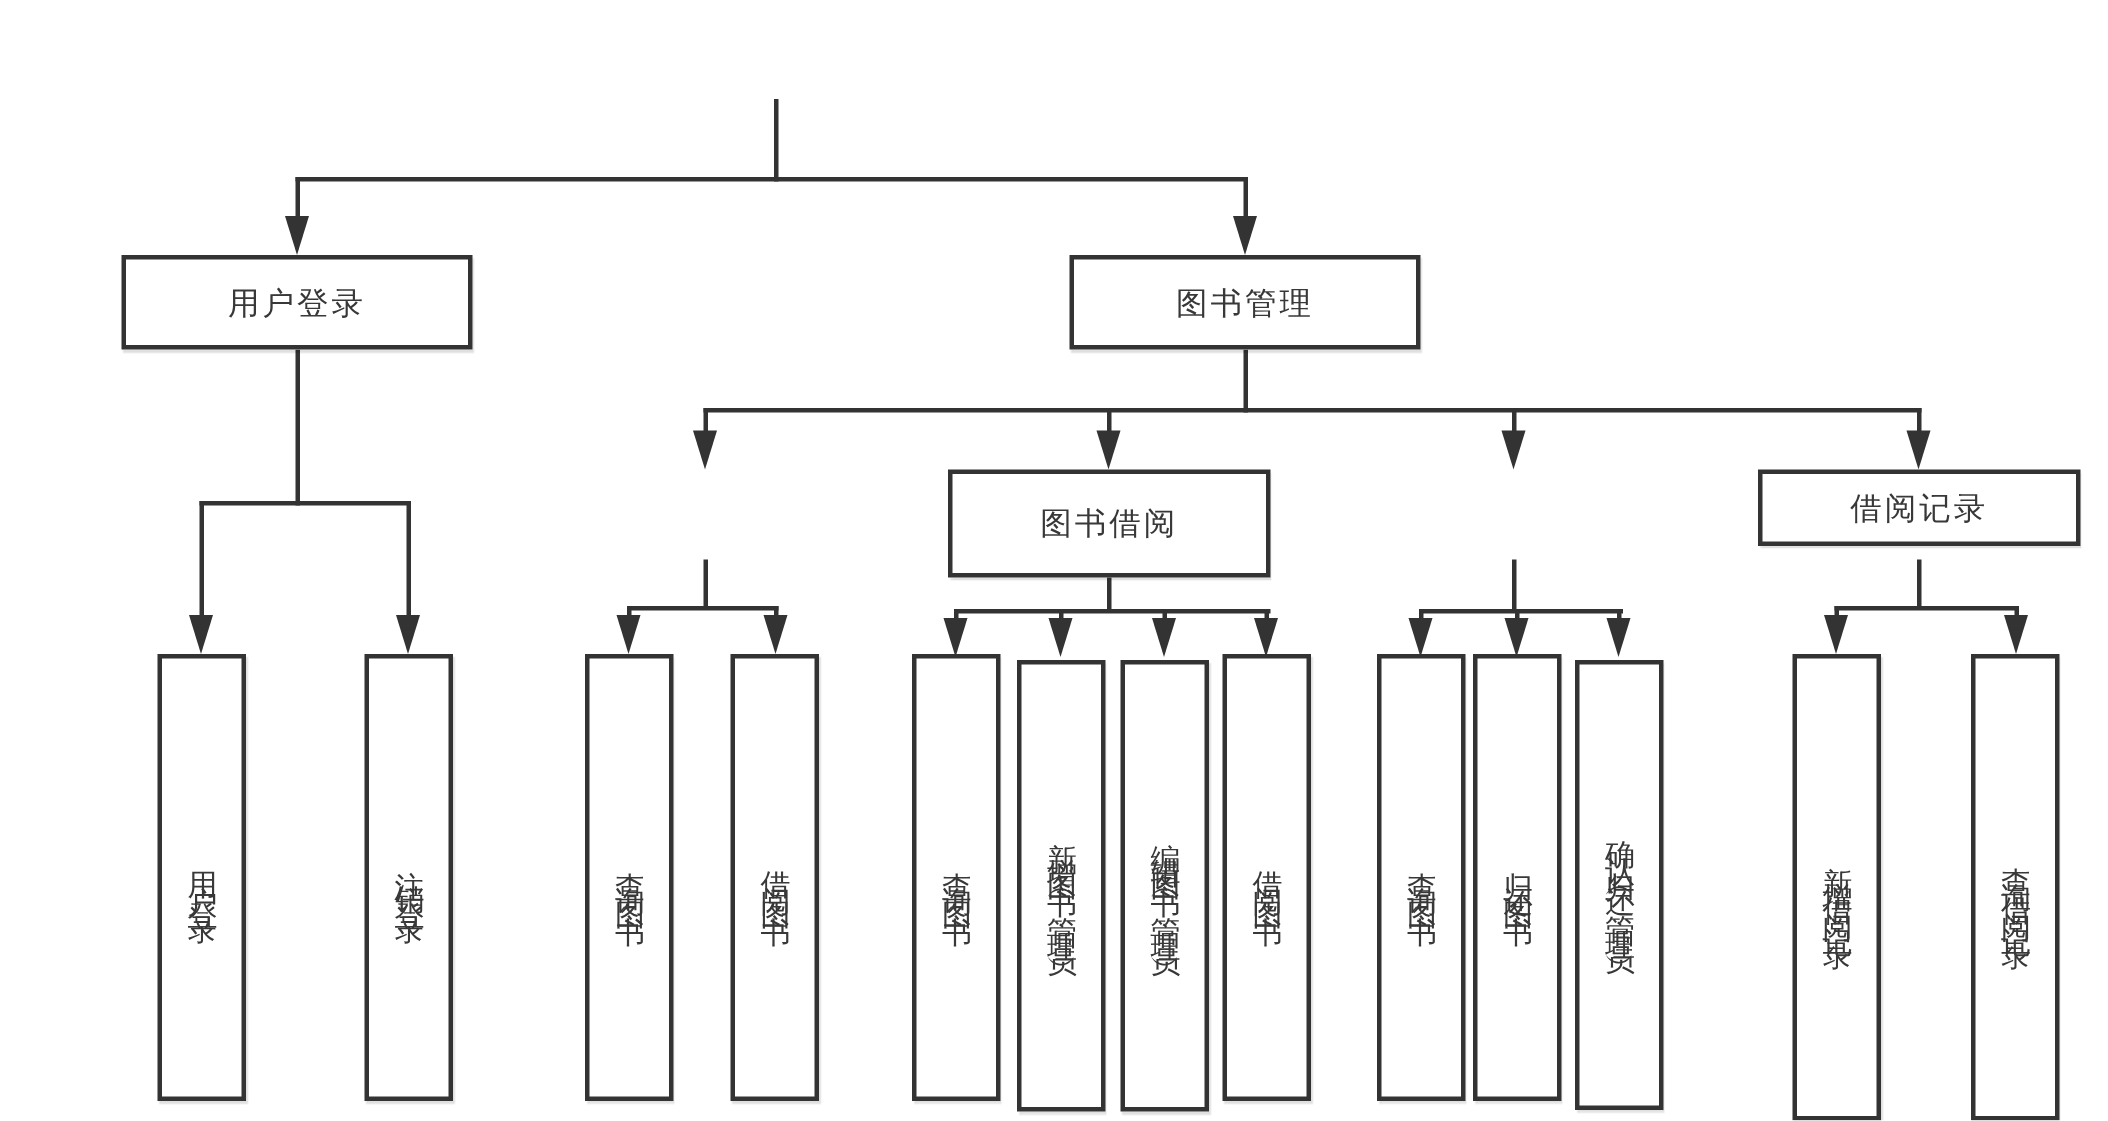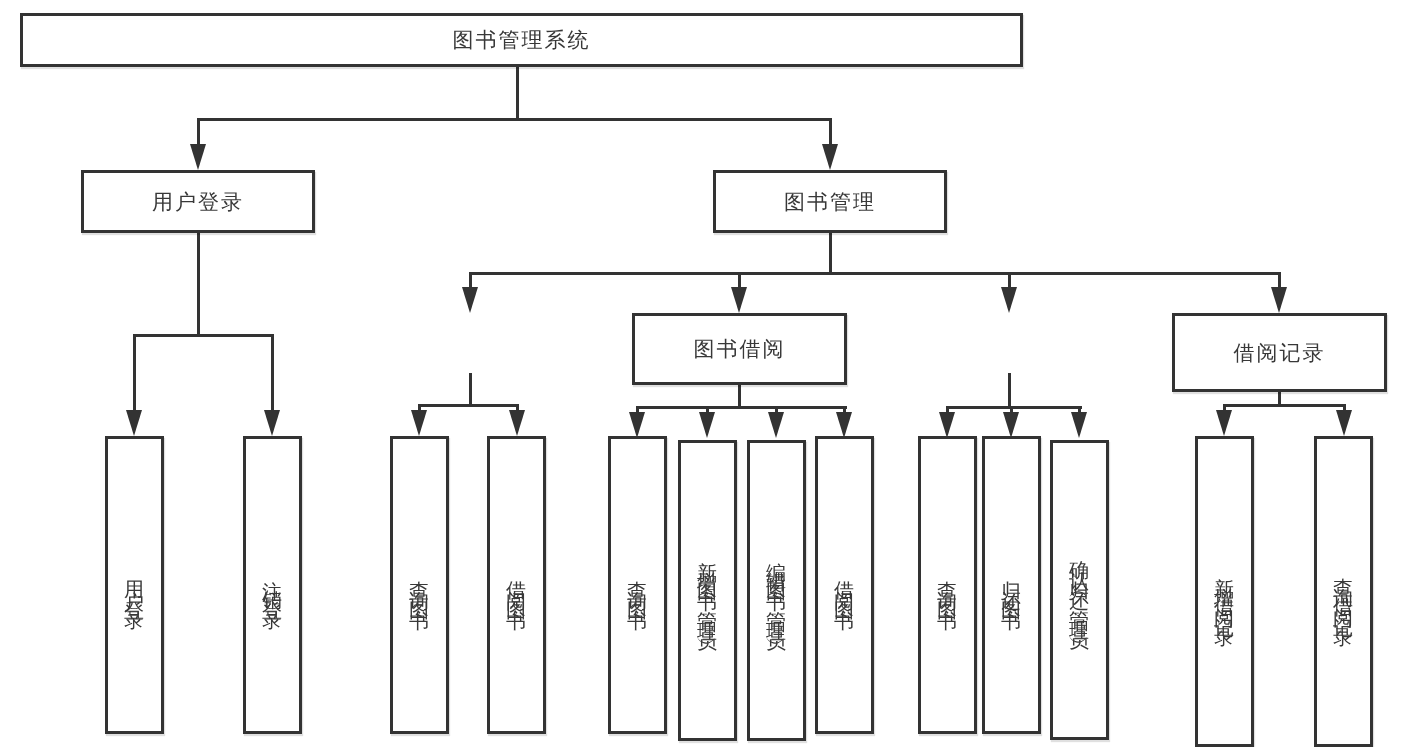--- a/index.html
+++ b/index.html
@@ -124,35 +124,32 @@
   <div class="arrow" style="left:1003px; top:412px;"></div>
   <div class="arrow" style="left:1071px; top:412px;"></div>
 
   <div class="vl" style="left:1278px; top:373px; height:33px;"></div>
   <div class="hl" style="left:1223px; top:404px; width:123px;"></div>
   <div class="vl" style="left:1223px; top:404px; height:9px;"></div>
   <div class="vl" style="left:1343px; top:404px; height:9px;"></div>
   <div class="arrow" style="left:1216px; top:410px;"></div>
   <div class="arrow" style="left:1336px; top:410px;"></div>
 
-  <div class="hbox" style="left:20px; top:13px; width:1003px; height:54px;">
-    <span>图书管理系统</span>
-  </div>
 
   <div class="hbox" style="left:81px; top:170px; width:234px; height:63px;">
     <span>用户登录</span>
   </div>
   <div class="hbox" style="left:713px; top:170px; width:234px; height:63px;text-align:right;">
     <span>图书管理</span>
   </div>
 
   <div class="hbox" style="left:632px; top:313px; width:215px; height:72px;">
     <span>图书借阅</span>
   </div>
-  <div class="hbox" style="left:1172px; top:313px; width:215px; height:79px;">
+  <div class="hbox" style="left:1172px; top:313px; width:215px; height:51px;">
     <span>借阅记录</span>
   </div>
 
   <div class="leaf" style="left:105px; top:436px; height:298px;">
     <span>用户登录</span>
   </div>
   <div class="leaf" style="left:243px; top:436px; height:298px;">
     <span>注销登录</span>
   </div>
 

